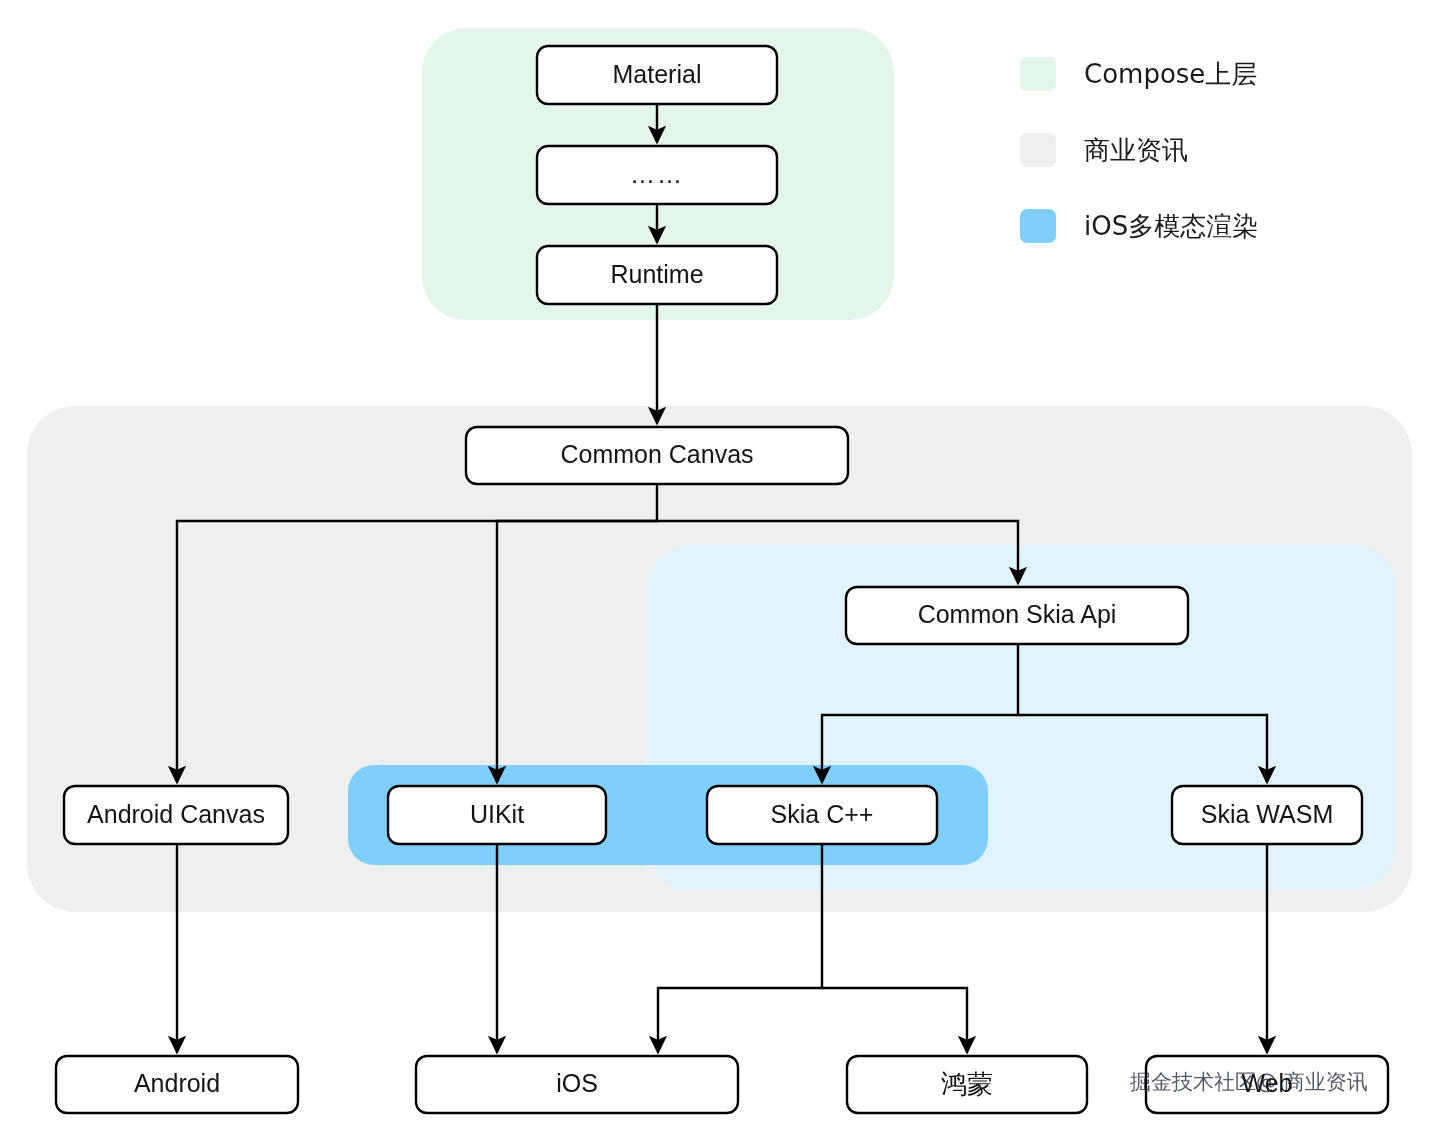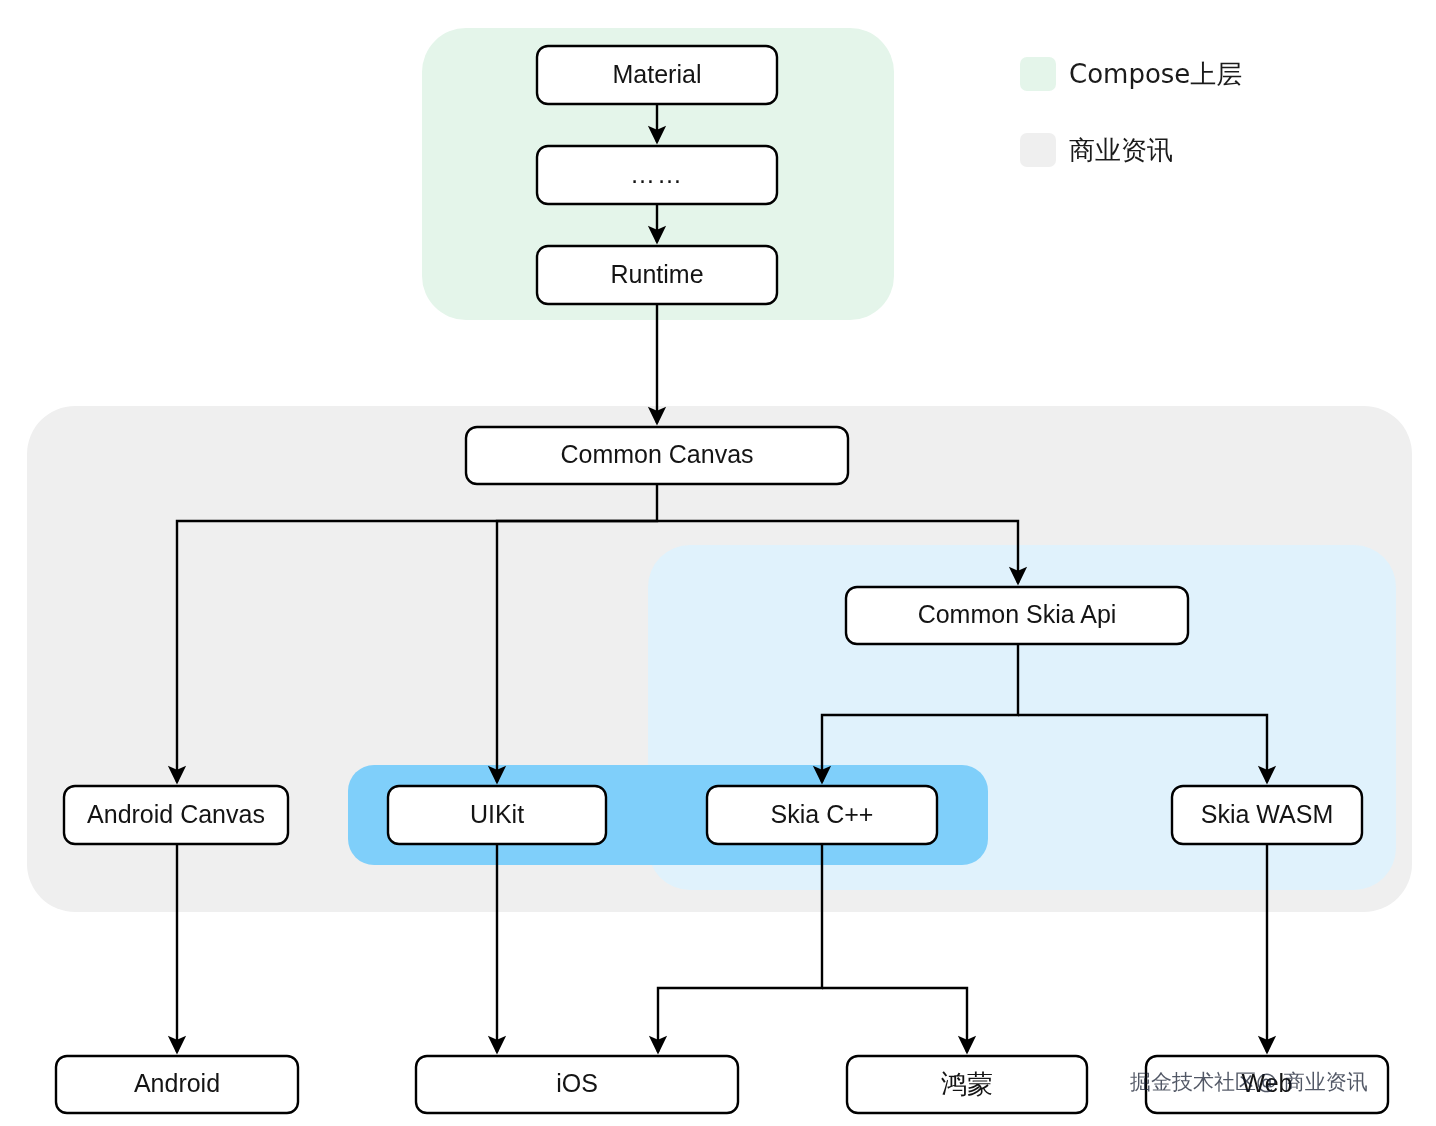--- a/index.html
+++ b/index.html
@@ -70,21 +70,21 @@
     align-items: center;
     height: 76px;
   }
   .legend-swatch {
     width: 36px;
     height: 34px;
     border-radius: 7px;
     flex: 0 0 auto;
   }
   .legend-text {
-    margin-left: 13px;
+    margin-left: 28px;
     font-family: "DejaVu Sans", "Liberation Sans", sans-serif;
     font-size: 26px;
     color: #1b1b1b;
     white-space: nowrap;
     text-align: center;
   }
   .watermark {
     position: absolute;
     left: 1130px;
     top: 1068px;
@@ -186,17 +186,21 @@
 
   <div class="legend">
     <div class="legend-row">
       <span class="legend-swatch" style="background: rgb(228, 245, 234);"></span>
       <span class="legend-text">Compose上层</span>
     </div>
     <div class="legend-row">
       <span class="legend-swatch" style="background: rgb(239, 239, 239);"></span>
       <span class="legend-text">商业资讯</span>
     </div>
+    <div class="legend-row">
+      <span class="legend-swatch" style="background: rgb(127, 207, 250);"></span>
+      <span class="legend-text">iOS多模态渲染</span>
+    </div>
   </div>
 
   <div class="watermark">掘金技术社区@ 商业资讯</div>
 
 </div>
 
 </body></html>

